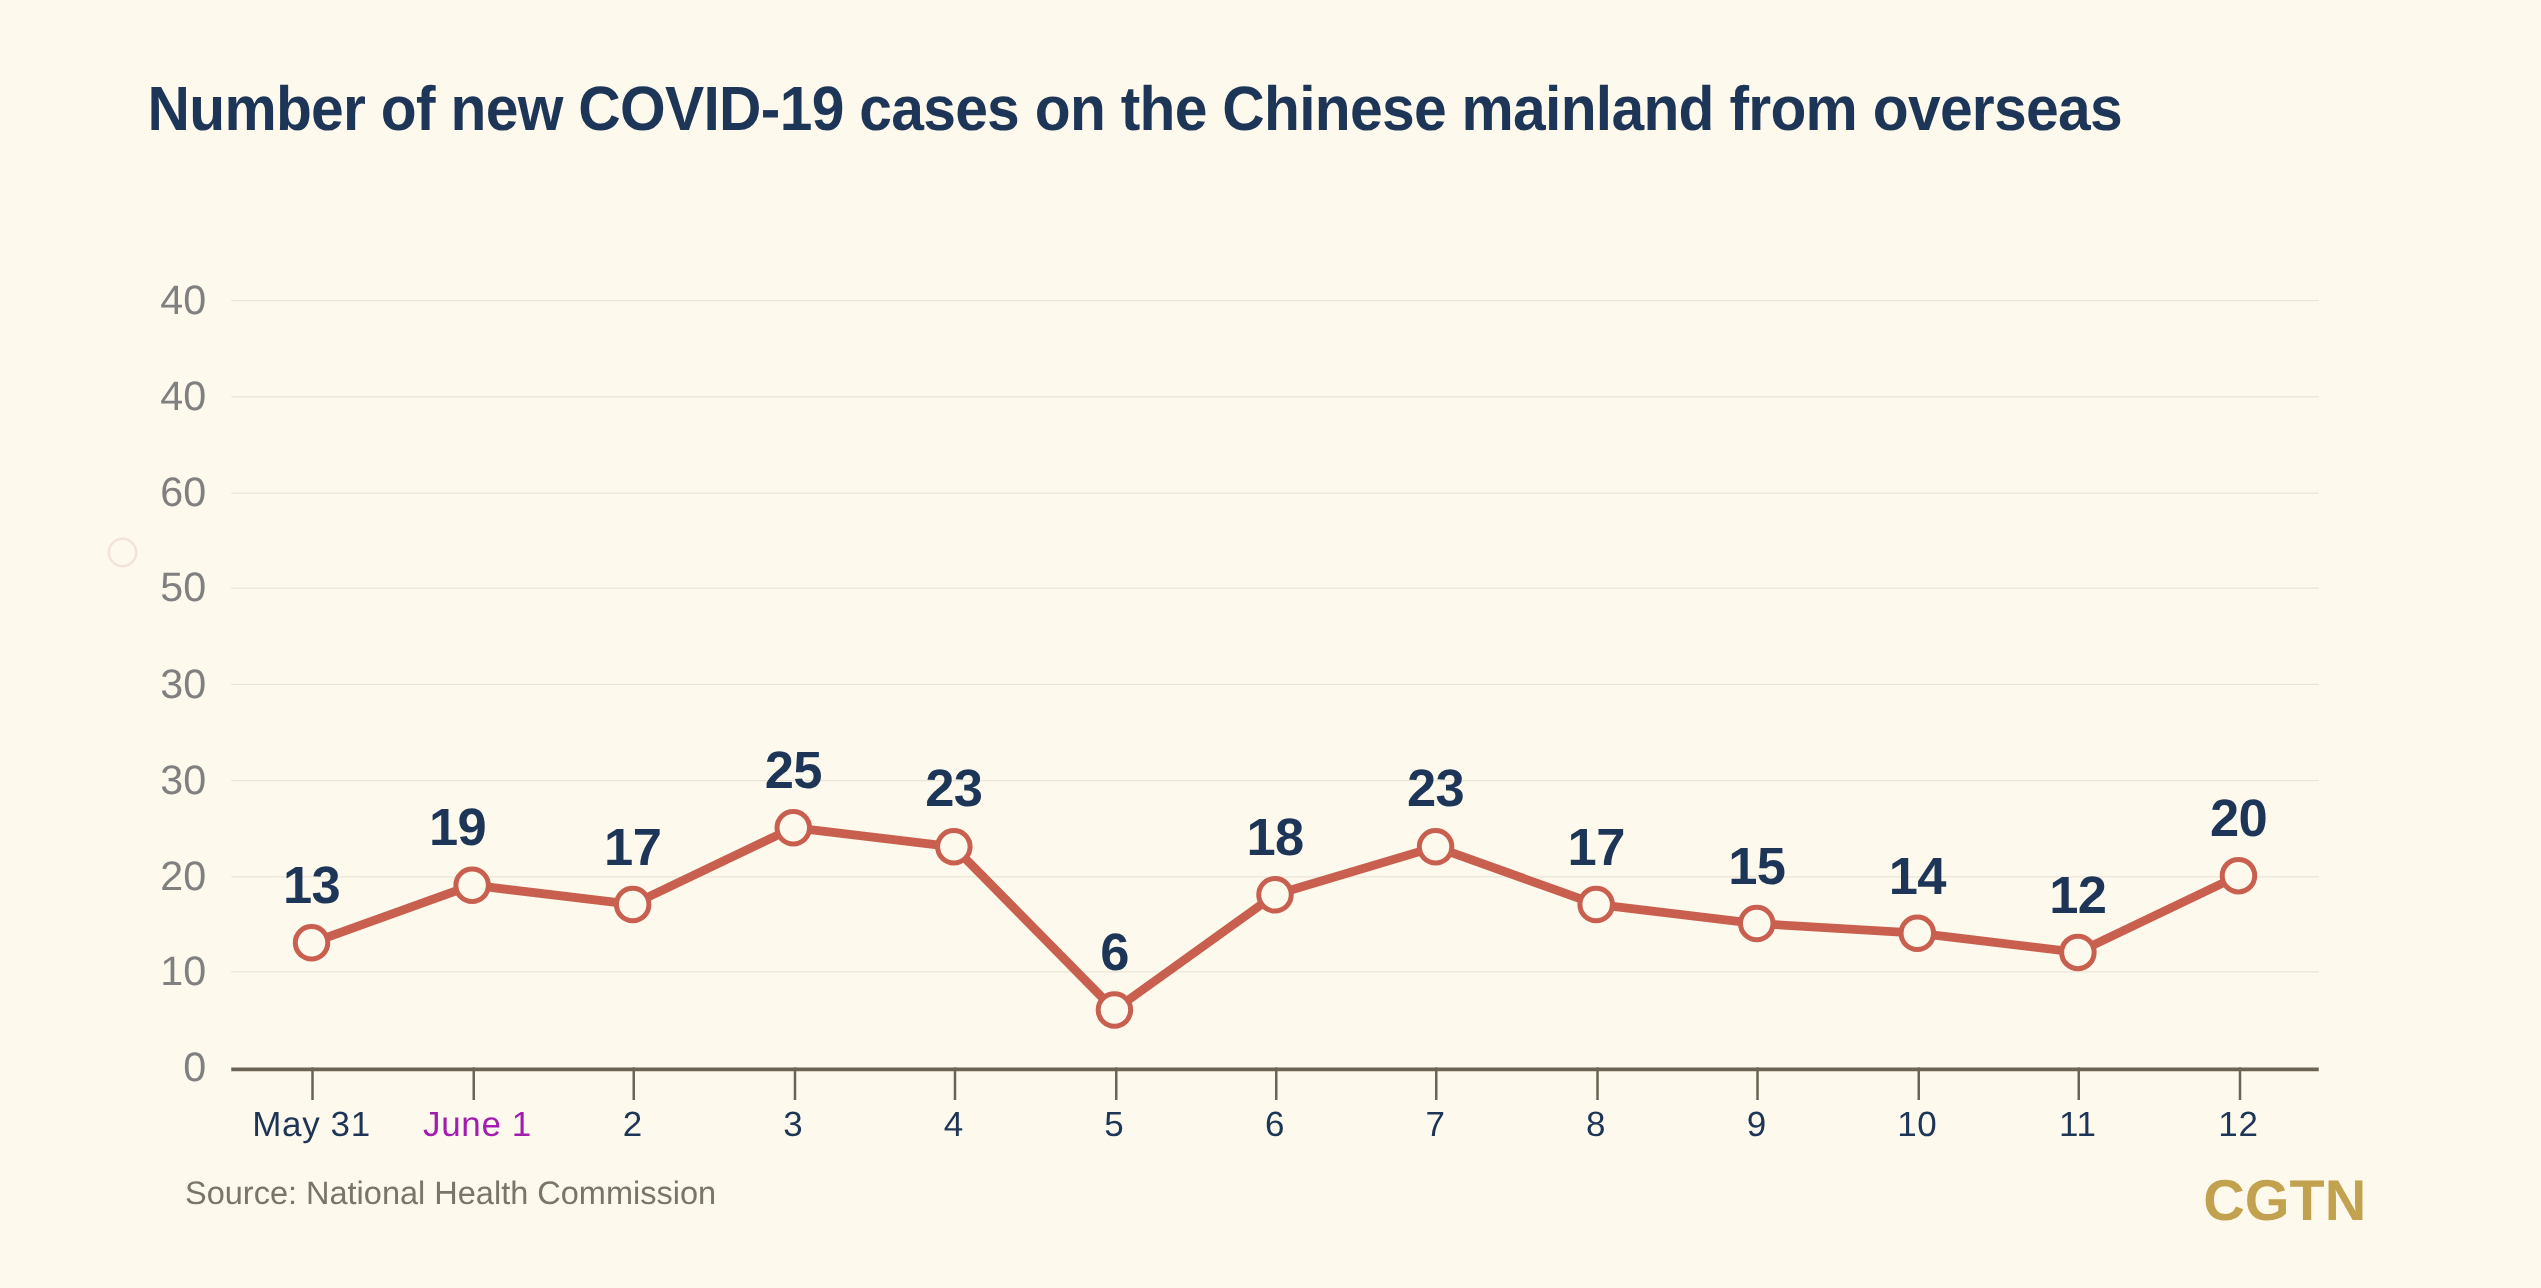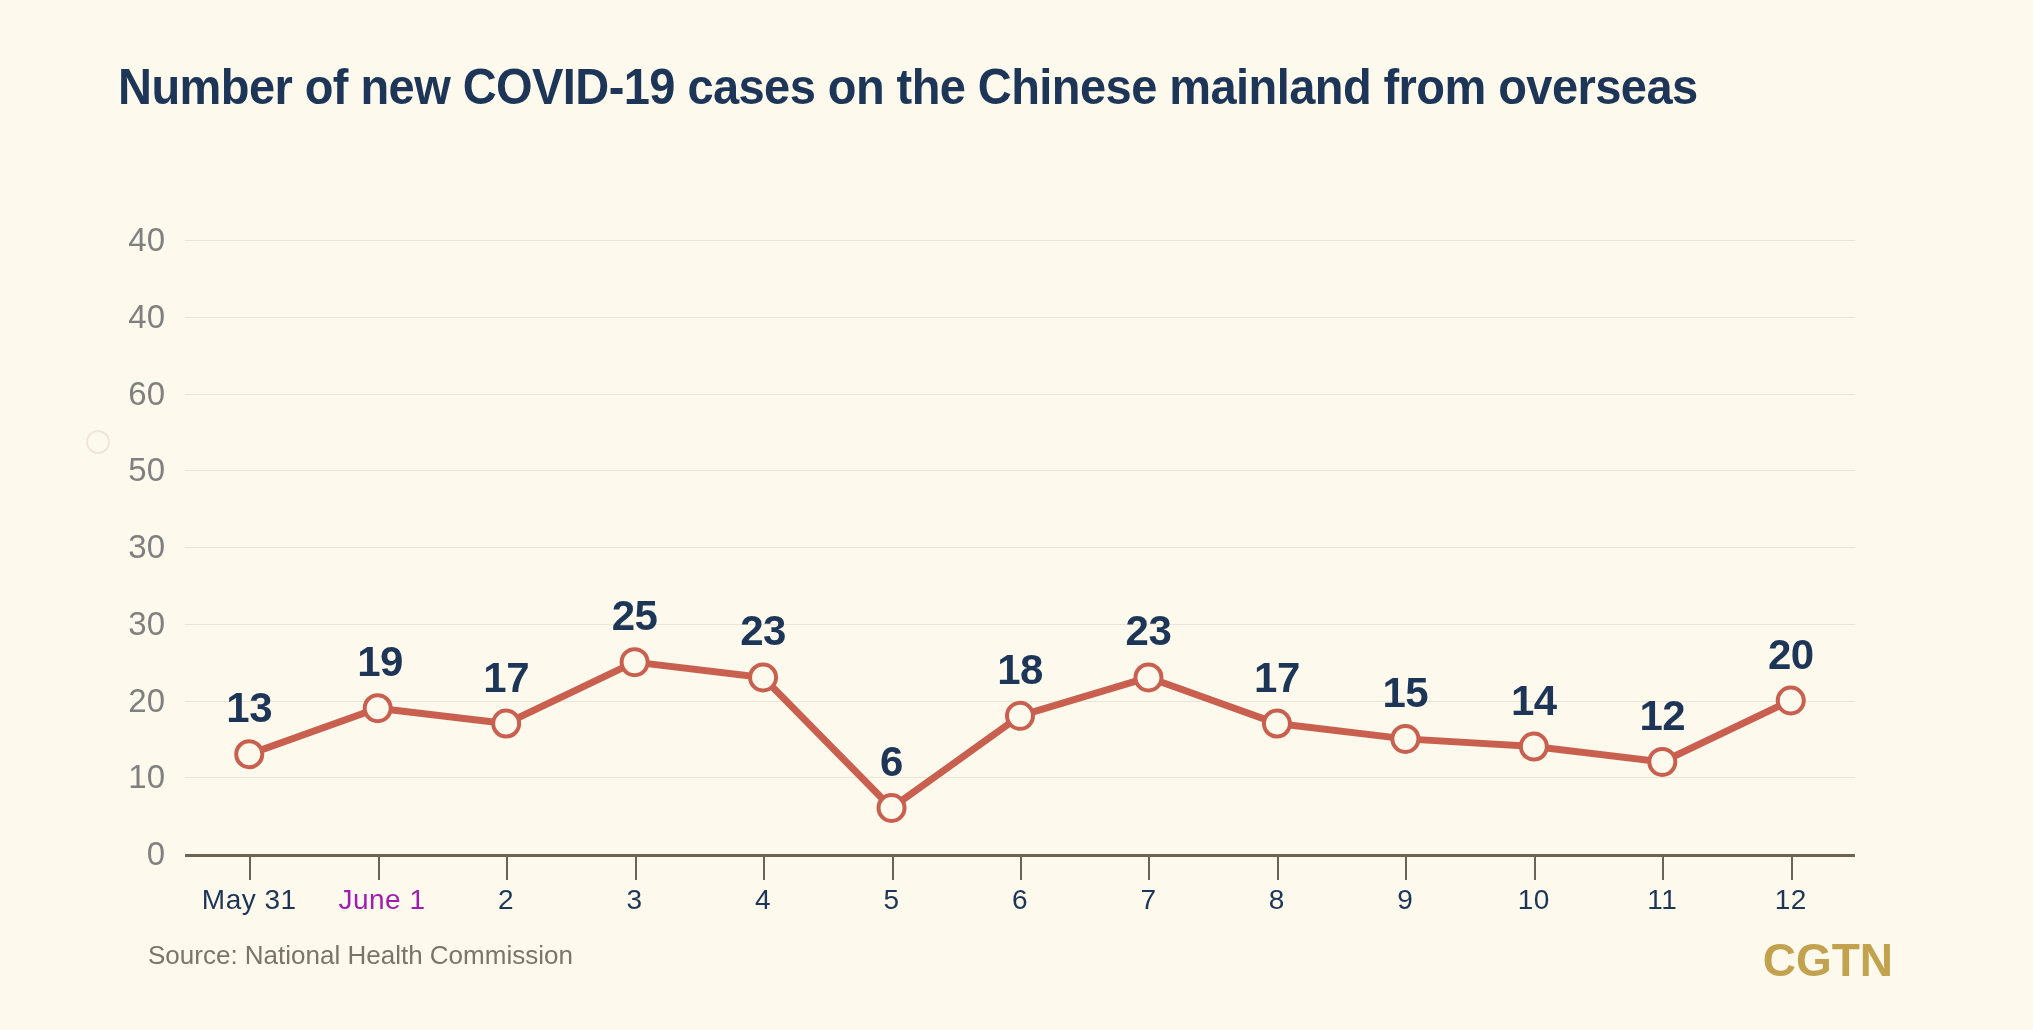--- a/index.html
+++ b/index.html
@@ -216,21 +216,21 @@
   <div id="x-axis-line"></div>
 
   <div id="stray-marker-artifact"></div>
 
   <div id="source-note">Source: National Health Commission</div>
   <div id="cgtn-logo">CGTN</div>
 
 <div class="value-label" style="left: 249.231px; top: 732.225px; color: rgb(29, 53, 87);">13</div>
     <div class="xtick" style="left: 249.231px; background: rgb(107, 100, 84);"></div>
     <div class="xtick-label" style="left: 249.231px; color: rgb(29, 53, 87);">May 31</div>
-    <div class="value-label" style="left: 380px; top: 686.175px; color: rgb(29, 53, 87);">19</div>
+    <div class="value-label" style="left: 366px; top: 686.175px; color: rgb(29, 53, 87);">19</div>
     <div class="xtick" style="left: 377.692px; background: rgb(107, 100, 84);"></div>
     <div class="xtick-label" style="left: 382px; color: #a21caf;">June 1</div>
     <div class="value-label" style="left: 506.154px; top: 701.525px; color: rgb(29, 53, 87);">17</div>
     <div class="xtick" style="left: 506.154px; background: rgb(107, 100, 84);"></div>
     <div class="xtick-label" style="left: 506.154px; color: rgb(29, 53, 87);">2</div>
     <div class="value-label" style="left: 634.615px; top: 640.125px; color: rgb(29, 53, 87);">25</div>
     <div class="xtick" style="left: 634.615px; background: rgb(107, 100, 84);"></div>
     <div class="xtick-label" style="left: 634.615px; color: rgb(29, 53, 87);">3</div>
     <div class="value-label" style="left: 763.077px; top: 655.475px; color: rgb(29, 53, 87);">23</div>
     <div class="xtick" style="left: 763.077px; background: rgb(107, 100, 84);"></div>

